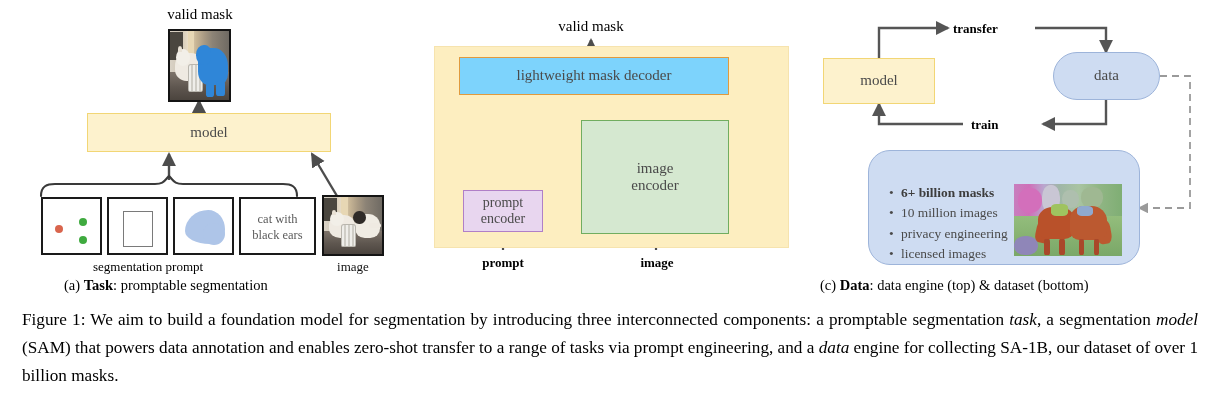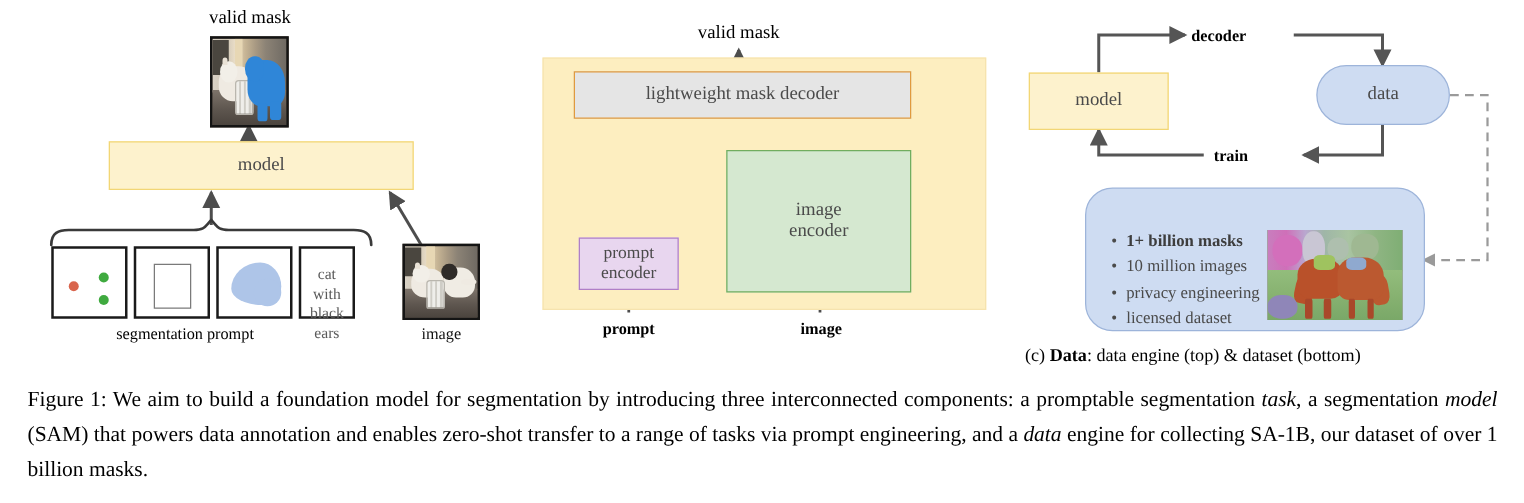--- a/index.html
+++ b/index.html
@@ -29,21 +29,21 @@
   .model-box {
     background: #fdf2cd;
     border: 1.3px solid #f2d675;
     font-size: 15px;
   }
   .outer-model-box {
     background: #fdeec0;
     border: 1.3px solid #f6e3ae;
   }
   .decoder-box {
-    background: #e5e5e5;
+    background: #7dd3fc;
     border: 1.5px solid #e09a3e;
     font-size: 15px;
   }
   .prompt-enc-box {
     background: #e8d6ef;
     border: 1.5px solid #b07fc7;
     font-size: 14px;
   }
   .image-enc-box {
     background: #d5e8d0;
@@ -246,21 +246,21 @@
   <div class="abs prompt-card" style="left:107px; top:197px; width:61px; height:58px;">
     <div class="abs" style="left:14px; top:12px; width:30px; height:36px; border:1.6px solid #7a7a7a;"></div>
   </div>
 
   <div class="abs prompt-card" style="left:173px; top:197px; width:61px; height:58px;">
     <div class="abs" style="left:10px; top:11px; width:40px; height:34px; background:#aec5e8;
                 border-radius:58% 42% 30% 62% / 62% 56% 44% 38%;"></div>
     <div class="abs" style="left:28px; top:24px; width:22px; height:22px; background:#aec5e8; border-radius:50%;"></div>
   </div>
 
-  <div class="abs prompt-card" style="left:239px; top:197px; width:45px; height:58px;">
+  <div class="abs prompt-card" style="left:239px; top:197px; width:77px; height:58px;">
     <div class="card-text abs" style="left:3px; right:3px; top:13px; color:#5a5a5a;">cat with
 black ears</div>
   </div>
 
   <div class="abs lbl lbl-13" style="left:93px; top:259px; color:#000000;">segmentation prompt</div>
 
   <div class="photo framed" style="left:322px; top:195px; width:62px; height:61px;">
     <div class="cat-scene">
       <div class="cs-wall"></div>
         <div class="cs-dark"></div>
@@ -301,42 +301,42 @@
   <div class="abs lbl lbl-13 lbl-bold" style="left:628px; top:255px; width:58px; text-align:center;">image</div>
 
   <div class="abs model-box box-label" style="left:823px; top:58px; width:112px; height:46px;">
     <span>model</span>
   </div>
 
   <div class="abs pill box-label" style="left:1053px; top:52px; width:107px; height:48px;">
     <span>data</span>
   </div>
 
-  <div class="abs lbl lbl-13 lbl-bold" style="left:953px; top:21px;">decoder</div>
+  <div class="abs lbl lbl-13 lbl-bold" style="left:953px; top:21px;">transfer</div>
 
   <div class="abs lbl lbl-13 lbl-bold" style="left:971px; top:117px;">train</div>
 
   <div class="abs sa1b-box" style="left:868px; top:150px; width:272px; height:115px;">
 
     <ul class="abs" style="left:18px; top:32px; margin:0; padding-left:14px; list-style:none; color:#4a4a4a; font-size:13.4px; line-height:1.52;">
       <li style="position:relative;">
         <span style="position:absolute; left:-12px;">•</span>
-        <b style="color:#3d3d3d;">1+ billion masks</b>
+        <b style="color:#3d3d3d;">6+ billion masks</b>
       </li>
       <li style="position:relative;">
         <span style="position:absolute; left:-12px;">•</span>
         <span>10 million images</span>
       </li>
       <li style="position:relative;">
         <span style="position:absolute; left:-12px;">•</span>
         <span>privacy engineering</span>
       </li>
       <li style="position:relative;">
         <span style="position:absolute; left:-12px;">•</span>
-        <span>licensed dataset</span>
+        <span>licensed images</span>
       </li>
     </ul>
 
     <div class="photo" style="left:145px; top:33px; width:108px; height:72px; border:0;">
       <div class="horse-scene">
         <div class="hs-sky"></div>
         <div class="hs-blob1"></div>
           <div class="hs-blob2"></div>
         <div class="hs-blob3"></div>
           <div class="hs-blob4"></div>
@@ -349,20 +349,23 @@
         <div class="hs-saddle1"></div>
           <div class="hs-saddle2"></div>
         <div class="hs-leg" style="left:28%;"></div>
         <div class="hs-leg" style="left:42%;"></div>
         <div class="hs-leg" style="left:60%;"></div>
         <div class="hs-leg" style="left:74%;"></div>
       </div>
     </div>
   </div>
 
+  <div class="sub-caption" style="left:64px; top:277px;">
+    <span>(a) </span><b>Task</b><span>: promptable segmentation</span>
+  </div>
 
 
   <div class="sub-caption" style="left:820px; top:277px;">
     <span>(c) </span><b>Data</b><span>: data engine (top) &amp; dataset (bottom)</span>
   </div>
 
   <div class="figcap">
     <span>Figure 1:</span><span id="figcap-body"><span> We aim to build a foundation model for segmentation by introducing three interconnected components: a promptable segmentation </span><i>task</i><span>, a segmentation </span><i>model</i><span> (SAM) that powers data annotation and enables zero-shot transfer to a range of tasks via prompt engineering, and a </span><i>data</i><span> engine for collecting SA-1B, our dataset of over 1 billion masks.</span></span>
   </div>
 

